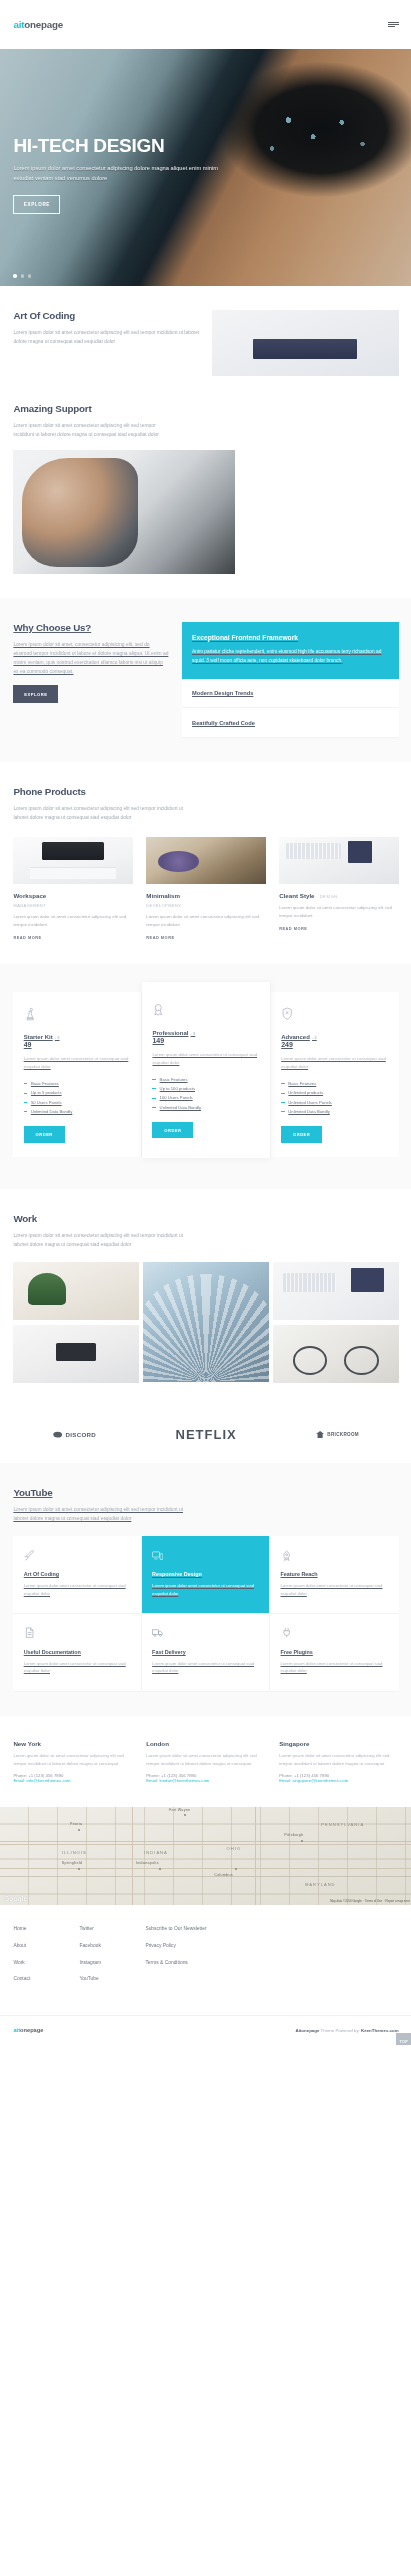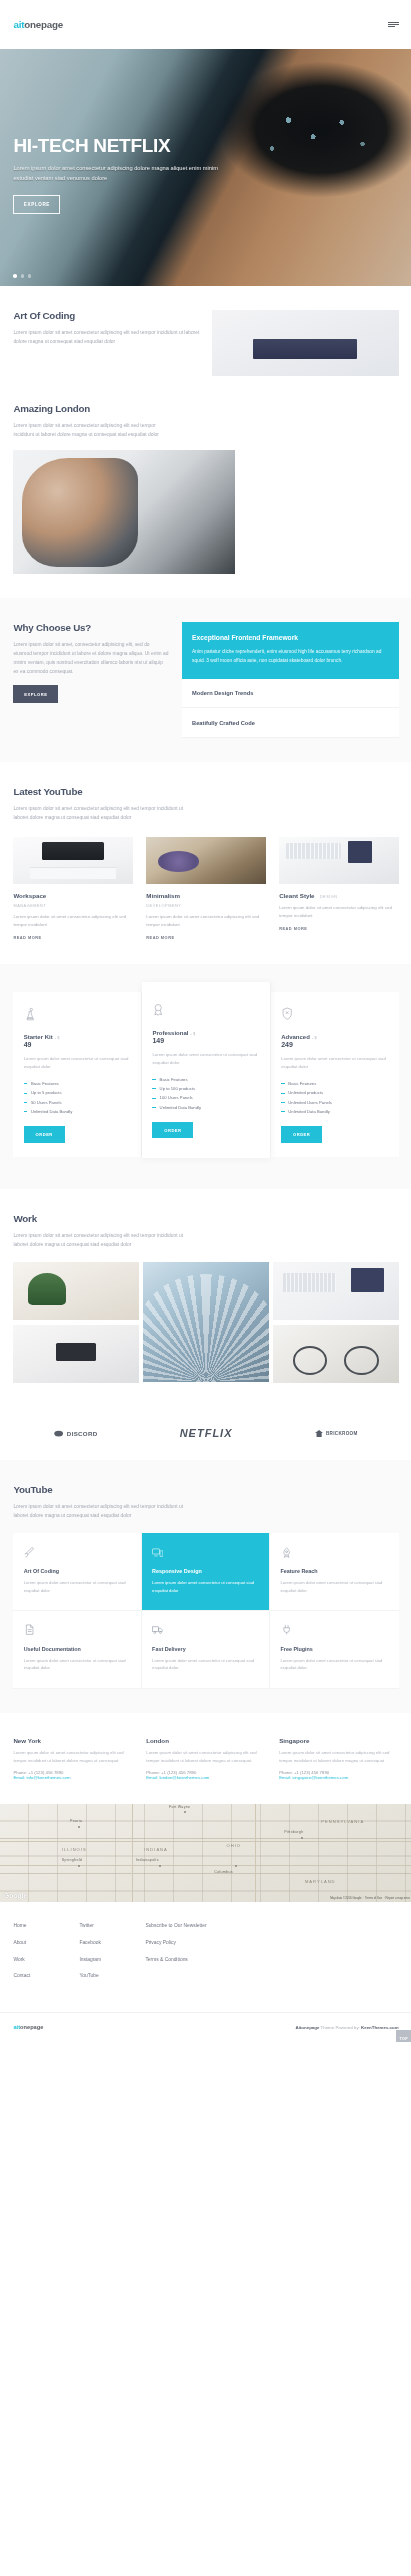--- a/index.html
+++ b/index.html
@@ -89,21 +89,21 @@
     letter-spacing: 0.6px;
     padding: 5.7px 0;
     cursor:pointer;
   }
   .hero-dots { position:absolute; left:13.4px; bottom:8.2px; display:flex; gap:3.6px; }
   .hero-dots span { width:3.6px; height:3.6px; border-radius:50%; background: rgba(255,255,255,.45);}
   .hero-dots span.on { background:#fff; }
 
   
   .section { padding: 24px 13.4px; }
-  .section.gray { background: #fafafa; }
+  .section.gray { background: #fafafa; text-decoration: underline; }
   h2.sec-title {
     font-size: 9.8px;
     font-weight: bold;
     color: #4a5468;
     letter-spacing: -0.2px;
     margin-bottom: 6.7px;
   }
   h3.sub-title {
     font-size: 7.2px;
     font-weight: bold;
@@ -240,21 +240,21 @@
   
   .work-grid { display:grid; grid-template-columns: repeat(3, 1fr); gap: 4.6px; }
   .work-grid .photo { height: 58px; }
   .work-grid .tall { grid-row: span 2; }
   .work-grid .tall .photo { height: 120px; }
 
   
   .clients { display:flex; justify-content:space-around; align-items:center; padding: 20.6px 13.4px; background:#fff; }
   .client-logo { color:#3a4250; font-weight:bold; display:flex; align-items:center; gap:3.1px; opacity:.85;}
   .client-logo.discord { font-size:6.2px; letter-spacing:0.3px; }
-  .client-logo.netflix { font-size:11px; letter-spacing:1px; color:#2e3644;font-style:italic;}
+  .client-logo.netflix { font-size:13px; letter-spacing:1px; color:#2e3644;}
   .client-logo.brickroom { font-size:4.6px; letter-spacing:0.3px; }
 
   
   .svc-grid { display:grid; grid-template-columns: repeat(3,1fr); }
   .svc-cell { background:#fff; padding: 13.4px 10.3px 15.5px 10.3px; border-right:0.5px solid #f2f3f5; border-bottom:0.5px solid #f2f3f5;}
   .svc-cell:nth-child(3n){ border-right:none; }
   .svc-cell.teal { background:#22c0d8; }
   .svc-cell.teal h4, .svc-cell.teal p, .svc-cell.teal .svc-ico { color:#fff; }
   .svc-ico { color:#8d95a3; margin-bottom:8.2px; display:block;}
   .svc-cell h4 { font-size:5.4px; font-weight:bold; color:#4a5468; margin-bottom:5.2px;}
@@ -319,21 +319,21 @@
         <i></i>
         <i></i>
         <i></i>
       </div>
   </header>
 
   <section class="hero">
     <div class="hero-img"></div>
     <div class="hero-overlay"></div>
     <div class="hero-inner">
-      <h1>HI-TECH NETFLIX</h1>
+      <h1>HI-TECH DESIGN</h1>
       <p>Lorem ipsum dolor amet consectetur adipiscing dolore magna aliquet enim minim estudiat veniam siad venumus dolore</p>
       <div class="btn-outline">EXPLORE</div>
     </div>
     <div class="hero-dots">
       <span class="on"></span>
       <span></span>
       <span></span>
     </div>
   </section>
 
@@ -346,21 +346,21 @@
       <div class="col art-right">
         <div class="photo ph-desk" style="height:66px"></div>
       </div>
     </div>
   </section>
 
 
   <section class="section" style="padding-top:3.1px">
     <div class="row">
       <div class="col" style="max-width:155px">
-        <h2 class="sec-title">Amazing London</h2>
+        <h2 class="sec-title">Amazing Support</h2>
         <p class="body">Lorem ipsum dolor sit amet consectetur adipiscing elit sed tempor incididunt ut laboret dolore magna ut consequat siad esqudiat dolor</p>
       </div>
       <div class="col"></div>
     </div>
     <div class="row" style="margin-top:11.3px">
       <div class="col" style="flex:0 0 222px">
         <div class="photo ph-worker" style="height:124px"></div>
       </div>
       <div class="col"></div>
     </div>
@@ -382,21 +382,21 @@
           <h4>Modern Design Trends</h4>
         </div>
         <div class="acc-item">
           <h4>Beatifully Crafted Code</h4>
         </div>
       </div>
     </div>
   </section>
 
   <section class="section">
-    <h2 class="sec-title">Latest YouTube</h2>
+    <h2 class="sec-title">Phone Products</h2>
     <p class="body" style="max-width:170px">Lorem ipsum dolor sit amet consectetur adipiscing elit sed tempor incididunt ut laboret dolore magna ut consequat siad esqudiat dolor</p>
 
     <div class="row" style="margin-top:15.5px; gap:13.4px">
       <div class="col prod-card">
         <div class="photo ph-mac"></div>
         <div class="prod-body">
           <div class="prod-title-row">
             <span class="prod-title">Workspace</span>
           </div>
           <div class="prod-cat" style="margin-top:3.6px">MANAGEMENT</div>

